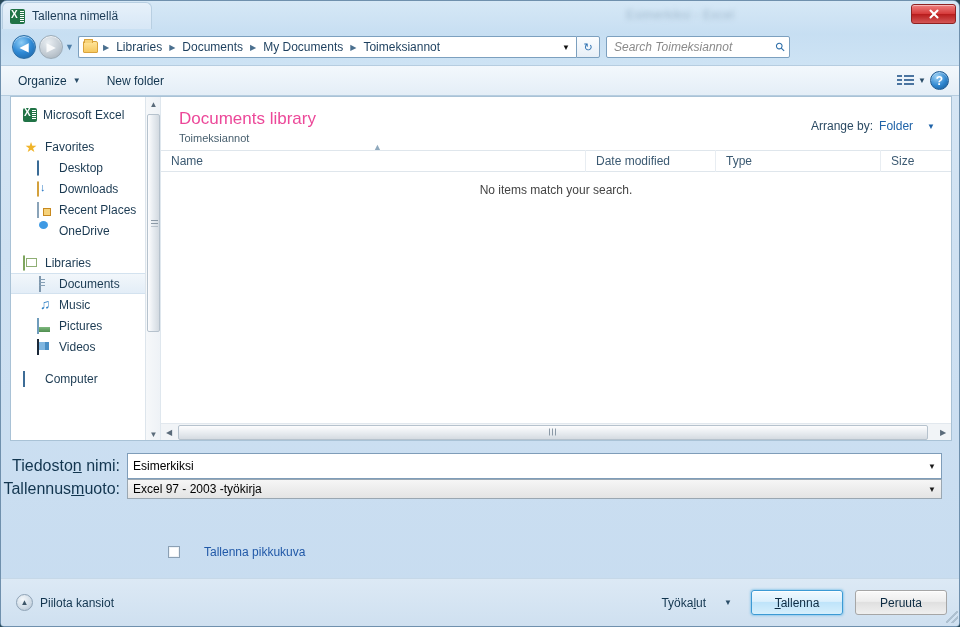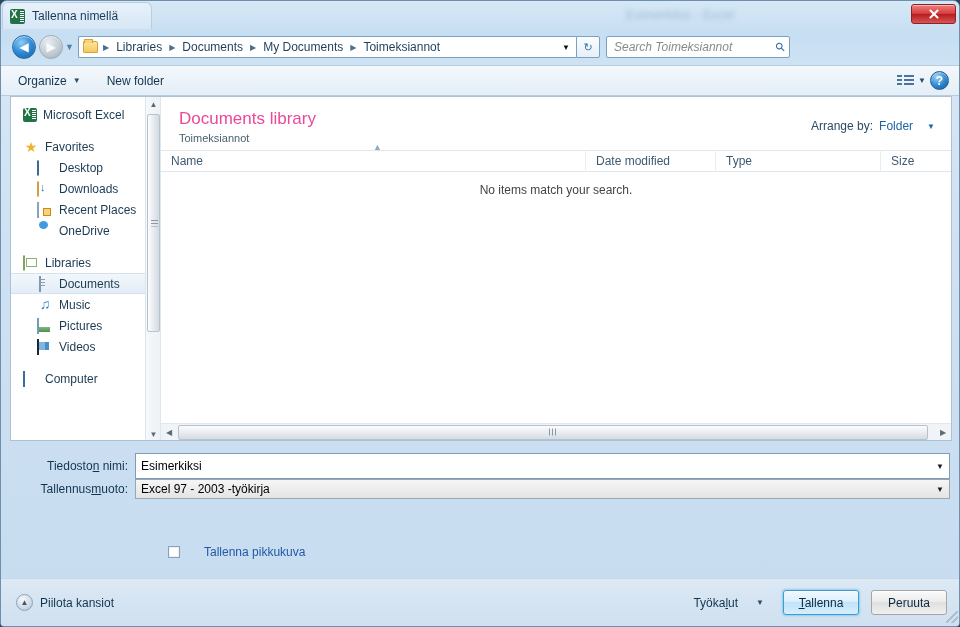--- a/index.html
+++ b/index.html
@@ -348,21 +348,21 @@
   }
   .hs-grip {
     position:absolute; left:50%; top:50%; transform:translate(-50%,-50%);
     width:8px; height:7px;
     background: repeating-linear-gradient(90deg,#8b99a6 0 1px, transparent 1px 3px);
   }
 
   
   .form-area { position:absolute; left:0; top:448px; width:960px; height:120px; }
   .form-row { position:absolute; display:flex; align-items:center; }
-  .f-label { font-size:12px; color:#12354f; text-align:right; white-space:nowrap;margin-left:8px; }
+  .f-label { font-size:16px; color:#12354f; text-align:right; white-space:nowrap; }
   .f-label u { text-decoration: underline; }
 
   .r1 { left:0px; top:4px; width:960px; }
   .r2 { left:0px; top:30px; width:960px; }
   .lbl-w { width:126px; padding-right:7px; }
 
   .input-name {
     width:815px; height:26px; background:#fff;
     border:1px solid #7f9db9; display:flex; align-items:center;
     padding-left:5px; font-size:12px; color:#000; cursor:text;
@@ -411,21 +411,21 @@
     color:#3e5668; font-size:8px;
   }
   .hf-lbl { font-size:12px; color:#12354f; }
   .footer-right { margin-left:auto; display:flex; gap:12px; padding-right:14px; }
   .tools-btn {
     display:flex; align-items:center; gap:18px; font-size:12px; color:#12354f;
     padding:4px 6px; cursor:pointer; border:1px solid transparent;
   }
   .tools-caret { font-size:8px; color:#2a4d68; }
   .btn {
-    width:76px; height:25px; font-size:12px; color:#0d2b42;
+    width:92px; height:25px; font-size:12px; color:#0d2b42;
     display:flex; align-items:center; justify-content:center;
     border-radius:3px; cursor:pointer;
   }
   .btn-default {
     background: linear-gradient(180deg,#f0f9ff 0%, #dcf0fc 45%, #bfe4fa 50%, #d6effc 100%);
     border:1px solid #3c9ad4;
     box-shadow: 0 0 2px 1px rgba(96,182,229,.55), inset 0 1px 0 rgba(255,255,255,.8);
   }
   .btn-normal {
     background: linear-gradient(180deg,#fafafa 0%, #ededed 45%, #e0e0e0 50%, #efefef 100%);

